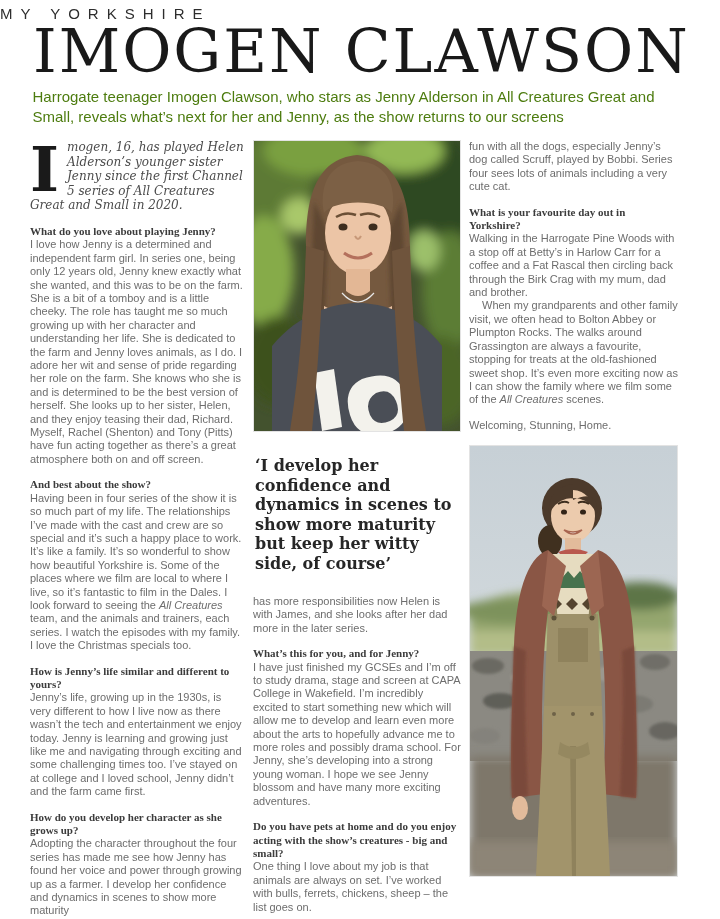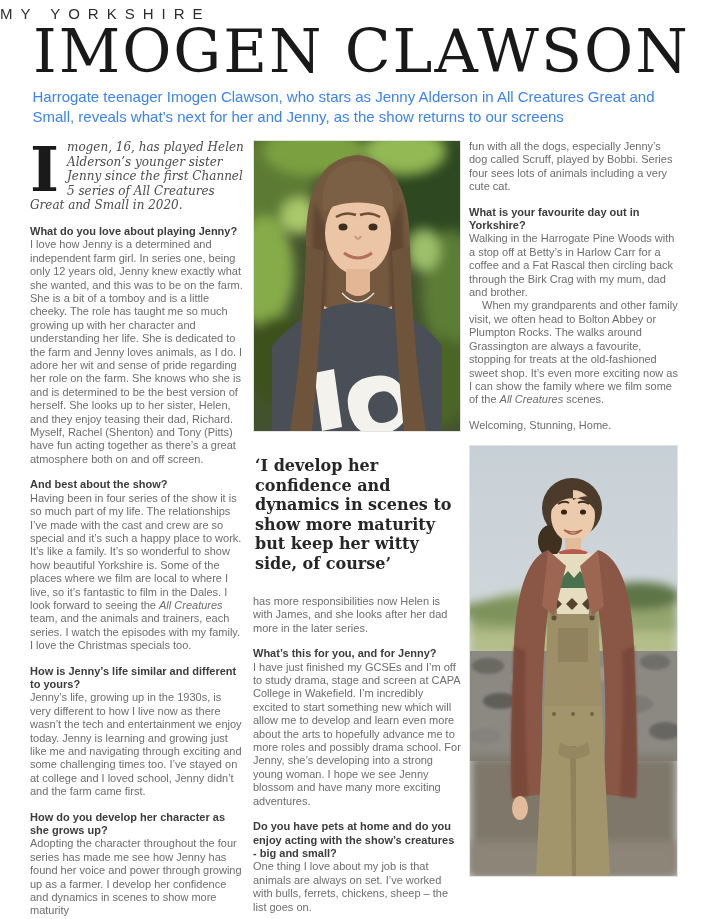--- a/index.html
+++ b/index.html
@@ -3,28 +3,28 @@
 <meta charset="utf-8">
 <style>
   html,body{margin:0;padding:0;background:#ffffff;}
   .page{position:relative;width:720px;height:919px;background:#fff;overflow:hidden;
         font-family:"Liberation Sans",sans-serif;}
   
   .header{text-align:left;padding-top:5px;}
   .kicker{font-size:15px;letter-spacing:8px;color:#2d2d2d;font-weight:400;}
   .title{font-family:"DejaVu Serif","Liberation Serif",serif;font-size:60px;line-height:56px;
          letter-spacing:2px;color:#191919;font-weight:500;margin-top:1px;padding-left:33px;}
-  .standfirst{font-size:15px;line-height:20px;color:#3b82f6;margin:8px auto 0;max-width:655px;}
+  .standfirst{font-size:15px;line-height:20px;color:#4d7c0f;margin:8px auto 0;max-width:655px;}
   
   .columns{display:flex;gap:8px;padding:13px 0 0 30px;align-items:flex-start;}
   .col1{width:215px;}
   .col2{width:208px;}
   .col3{width:210px;}
   .bt{font-size:11px;line-height:13.4px;color:#6d6d6d;margin:0;}
-  .q{font-size:11px;line-height:13.4px;font-weight:bold;color:#3c3c3c;margin:0;}
+  .q{font-size:11px;line-height:13.4px;font-weight:bold;color:#3c3c3c;margin:0;font-family:Liberation Serif, serif;}
   .qa{margin-top:12px;}
   .indent{text-indent:13px;}
   .bt i{}
   
   .intro{font-family:"DejaVu Serif","Liberation Serif",serif;font-style:italic;
          font-size:12px;line-height:14.6px;color:#4b4b4b;margin:0;}
   .dropcap{float:left;font-family:"DejaVu Serif","Liberation Serif",serif;font-style:normal;
            font-size:62px;line-height:52px;color:#1a1a1a;margin:4px 8px 0 0;font-weight:bold;}
   
   .quote{font-family:"DejaVu Serif","Liberation Serif",serif;font-weight:bold;

